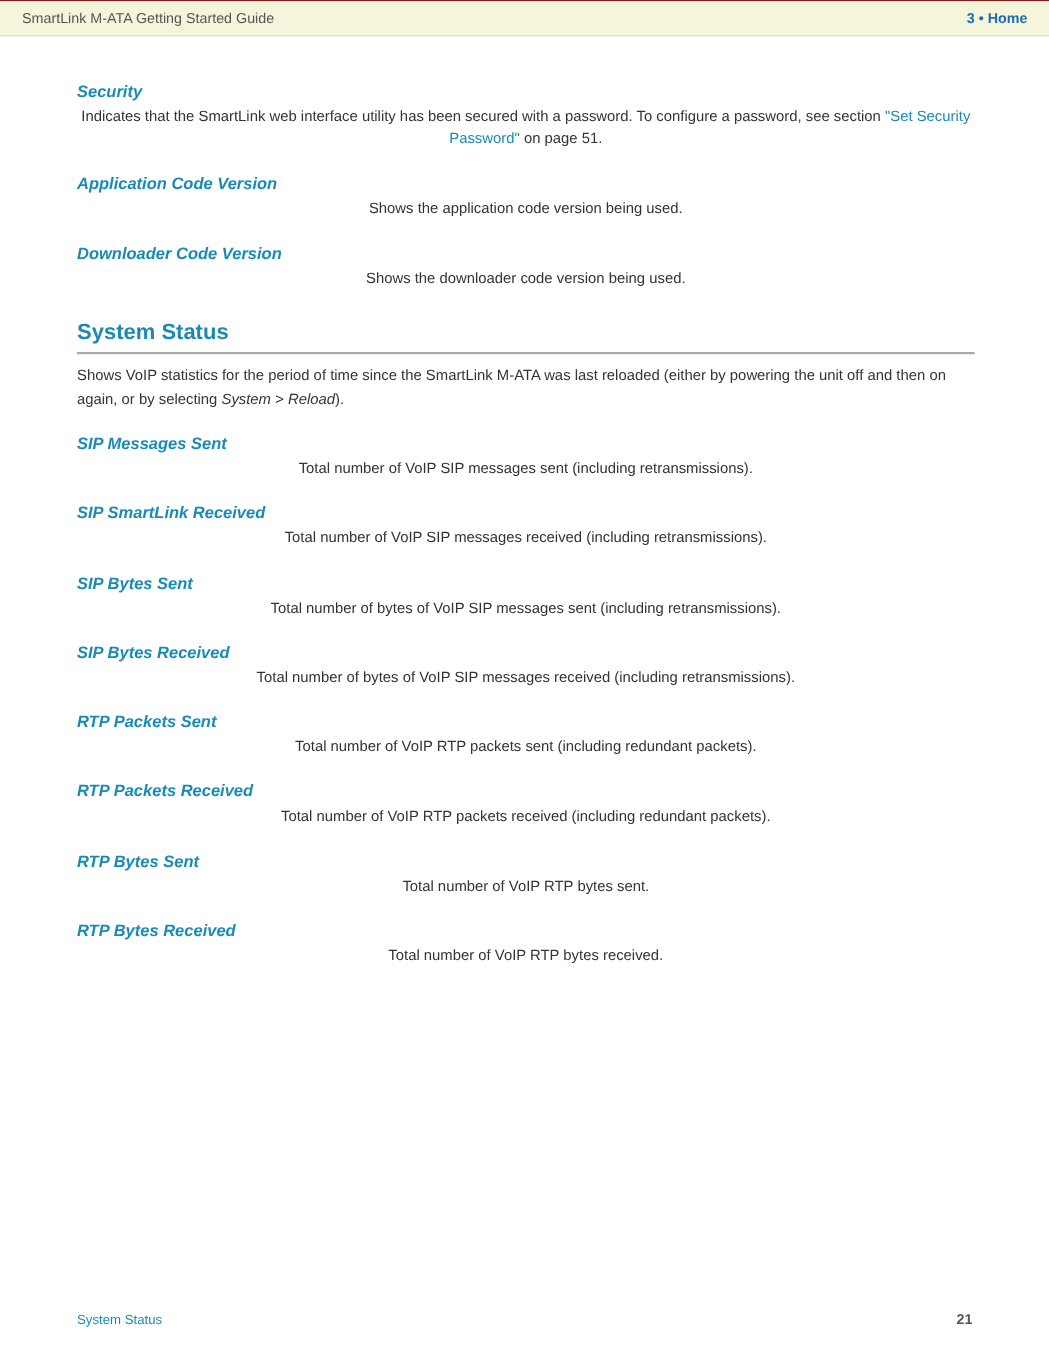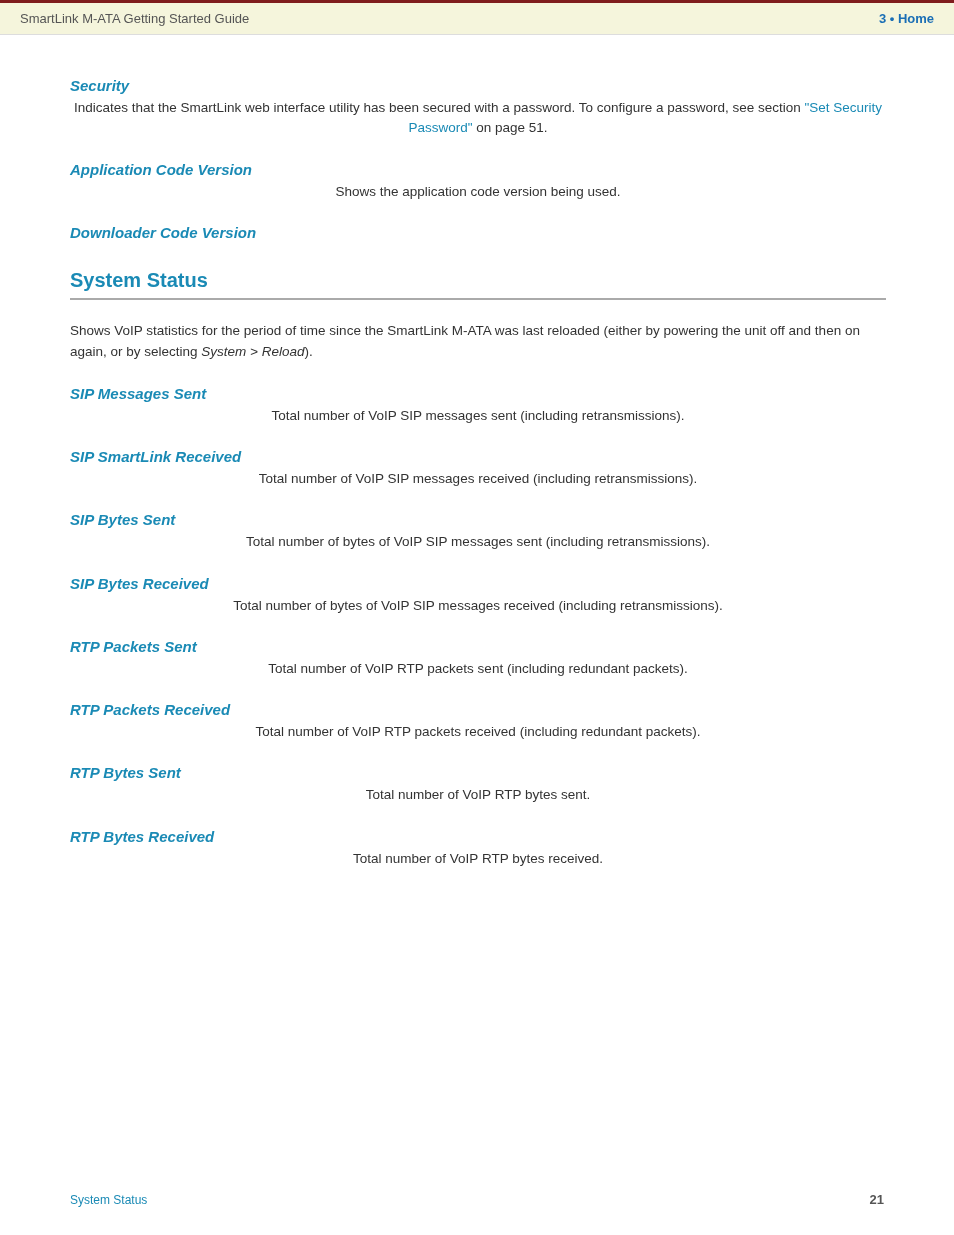--- a/index.html
+++ b/index.html
@@ -20,21 +20,21 @@
     .page-wrapper {
       width: 954px;
       min-height: 1235px;
       position: relative;
       padding: 0;
     }
 
     
     .header-bar {
       background-color: #f5f5dc;
-      border-top: 3px solid #7f1d1d;
+      border-top: 1px solid #7f1d1d;
       border-bottom: 1px solid #ddd;
       padding: 8px 20px;
       display: flex;
       justify-content: space-between;
       align-items: center;
       margin-bottom: 0;
     }
 
     .header-title {
       font-size: 13px;
@@ -80,21 +80,21 @@
       margin-bottom: 6px;
       padding-bottom: 6px;
       border-bottom: 2px solid #aaa;
     }
 
     .main-section-desc {
       font-size: 13.5px;
       color: #333;
       line-height: 1.6;
       margin-bottom: 10px;
-      margin-top: 20px;
+      margin-top: 8px;
     }
 
     .link-text {
       color: #1a8ab5;
     }
 
     em {
       font-style: italic;
     }
 
@@ -140,20 +140,21 @@
       </p>
     </div>
 
     <div>
       <div class="subsection-heading">Application Code Version</div>
       <p class="subsection-text">Shows the application code version being used.</p>
     </div>
 
     <div>
       <div class="subsection-heading">Downloader Code Version</div>
+      <p class="subsection-text">Shows the downloader code version being used.</p>
     </div>
 
     <div>
       <div class="main-section-heading">System Status</div>
       <p class="main-section-desc">
         <span>Shows VoIP statistics for the period of time since the SmartLink M-ATA was last reloaded (either by powering the unit off and then on again, or by selecting </span><em>System &gt; Reload</em><span>).</span>
       </p>
 
       <div>
         <div class="subsection-heading">SIP Messages Sent</div>

